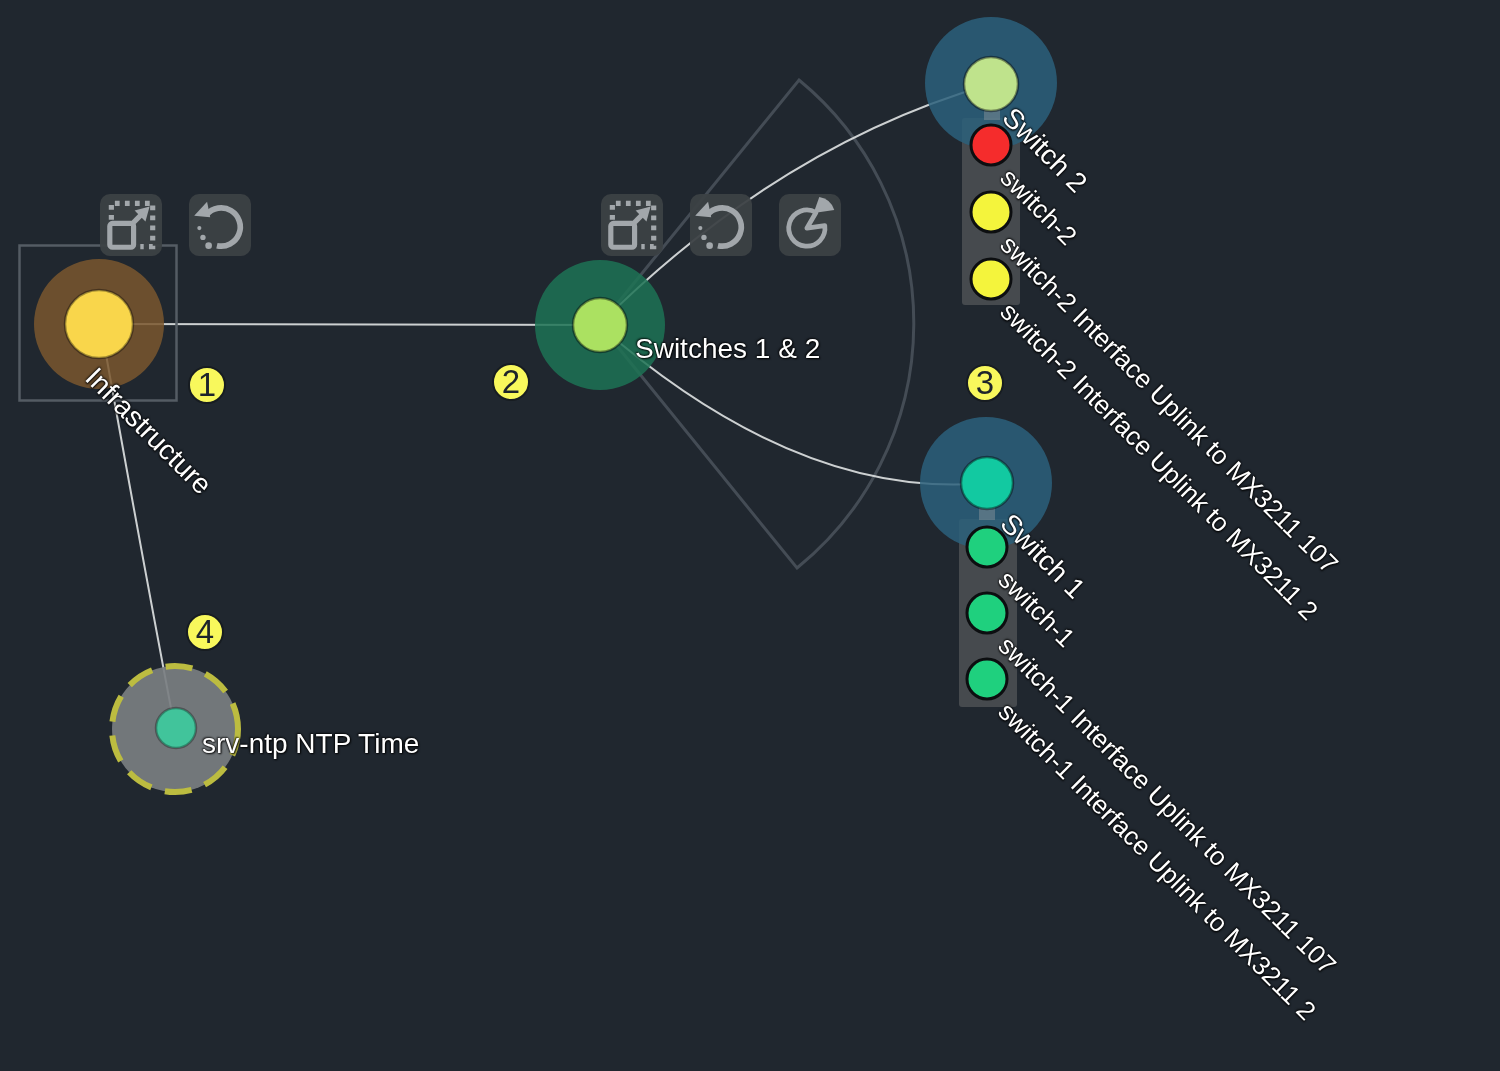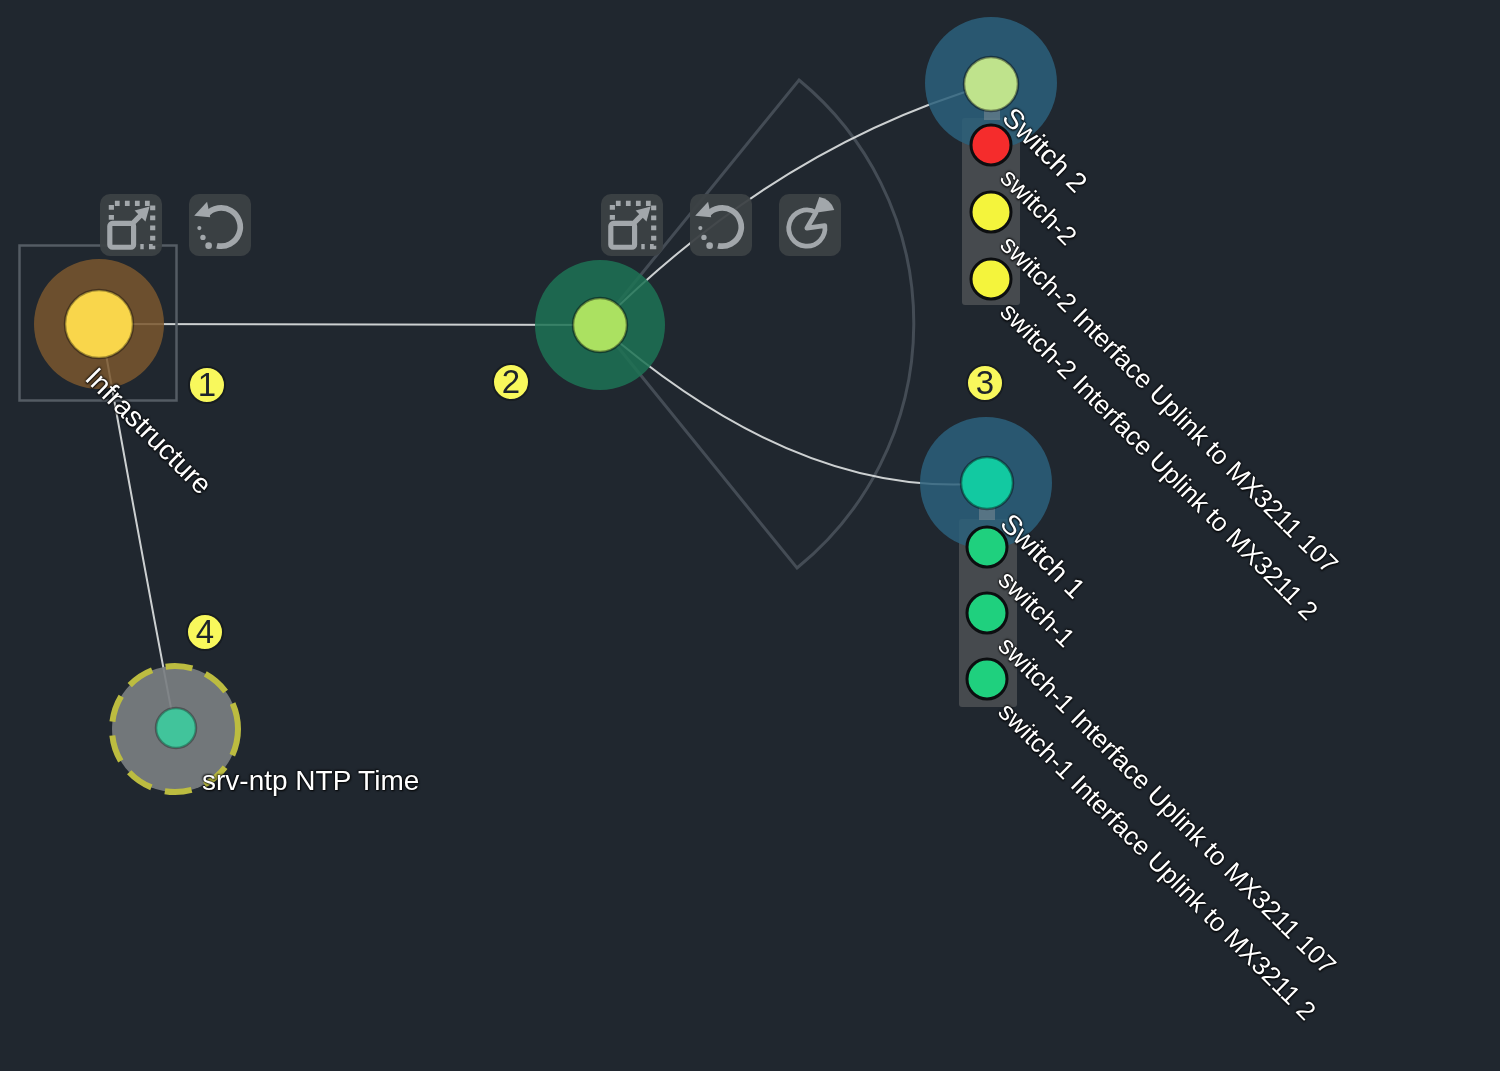--- a/index.html
+++ b/index.html
@@ -90,23 +90,24 @@
     <circle cx="987" cy="679" r="20" stroke="#0c0e10" stroke-width="3" fill="#1fd07e"></circle>
 
     <circle cx="99" cy="324" r="34" stroke="rgba(0,0,0,0.35)" stroke-width="2.5" fill="#f9d64b"></circle>
     <circle cx="600" cy="325" r="27" stroke="rgba(0,0,0,0.4)" stroke-width="2.5" fill="#abe161"></circle>
     <circle cx="991" cy="84" r="27" stroke="rgba(0,0,0,0.4)" stroke-width="2.5" fill="#bfe38c"></circle>
     <circle cx="987" cy="483" r="26" stroke="rgba(0,0,0,0.4)" stroke-width="2.5" fill="#12c9a1"></circle>
     <circle cx="176" cy="728" r="20" stroke="rgba(0,0,0,0.3)" stroke-width="2.5" fill="#41c49b"></circle>
   </svg>
 
   <div class="lbl rot" style="left:90px;top:354px">Infrastructure</div>
+  <div class="lbl" style="left:635px;top:330px">Switches 1 &amp; 2</div>
   <div class="lbl rot" style="left:1007px;top:94px">Switch 2</div>
   <div class="lbl rot" style="left:1005px;top:500px">Switch 1</div>
-  <div class="lbl" style="left:202px;top:762px">srv-ntp NTP Time</div>
+  <div class="lbl" style="left:202px;top:725px">srv-ntp NTP Time</div>
 
   <div class="lbl svc rot" style="left:1005px;top:158px">switch-2</div>
   <div class="lbl svc rot" style="left:1005px;top:225px">switch-2 Interface Uplink to MX3211 107</div>
   <div class="lbl svc rot" style="left:1005px;top:292px">switch-2 Interface Uplink to MX3211 2</div>
 
   <div class="lbl svc rot" style="left:1003px;top:560px">switch-1</div>
   <div class="lbl svc rot" style="left:1003px;top:626px">switch-1 Interface Uplink to MX3211 107</div>
   <div class="lbl svc rot" style="left:1003px;top:692px">switch-1 Interface Uplink to MX3211 2</div>
 
   <div class="marker" style="left:188px;top:366px">

